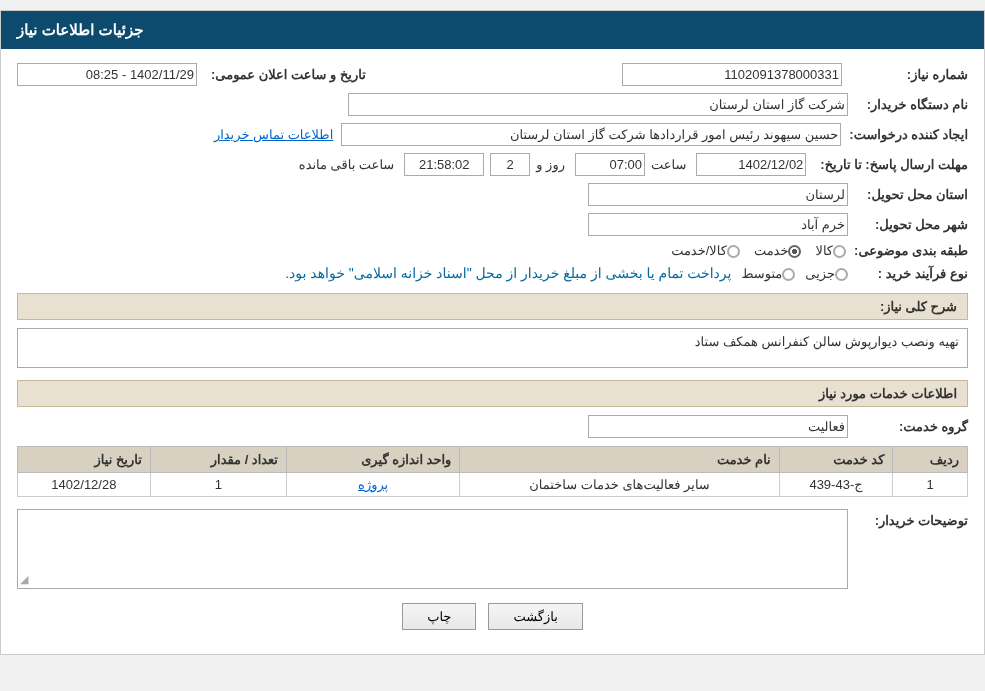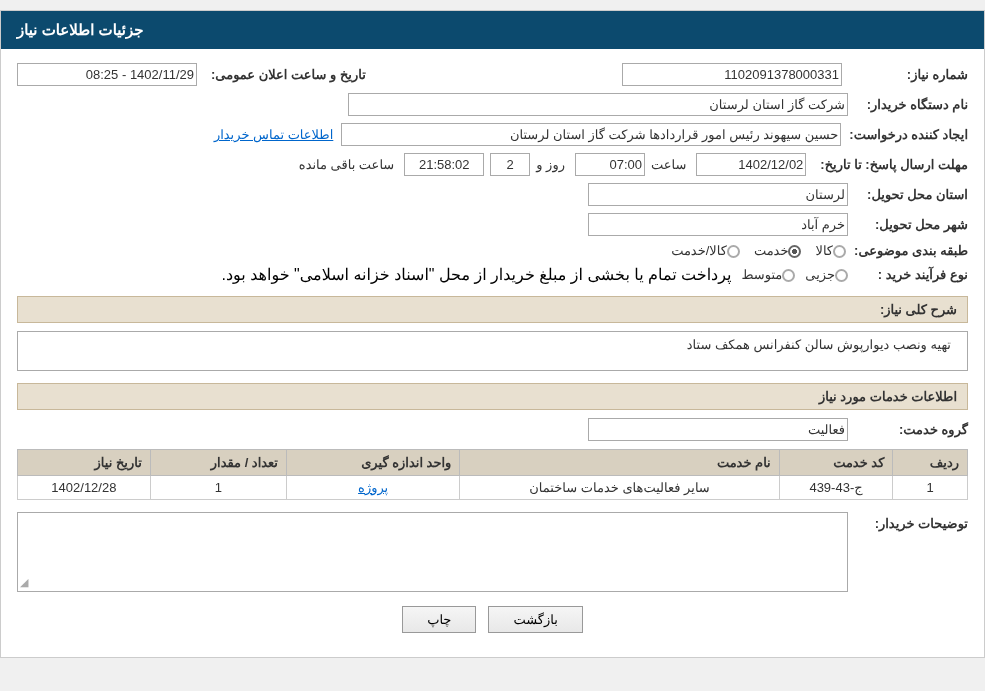--- a/index.html
+++ b/index.html
@@ -86,22 +86,22 @@
       border: 2px solid #aaa;
       background: #fff;
       display: inline-block;
       flex-shrink: 0;
     }
     .radio-circle.selected {
       border-color: #666;
       background: radial-gradient(circle, #555 40%, #fff 40%);
     }
     .process-note {
-      font-size: 16px;
-      color: #000000;
+      font-size: 14px;
+      color: #0369a1;
     }
     .table-section {
       margin-top: 8px;
     }
     table.data-table {
       width: 100%;
       border-collapse: collapse;
       font-size: 13px;
     }
     table.data-table th {
@@ -250,21 +250,21 @@
         <div class="radio-item">
           <span class="radio-circle"></span>
           <span>متوسط</span>
         </div>
         <span class="process-note">پرداخت تمام یا بخشی از مبلغ خریدار از محل "اسناد خزانه اسلامی" خواهد بود.</span>
       </div>
     </div>
 
     <div class="section-title">شرح کلی نیاز:</div>
     <div class="form-row" style="margin-bottom:8px;">
-      <div class="form-value" style="flex:1;min-height:40px;text-align:right;padding:5px 16px;">تهیه ونصب دیوارپوش سالن کنفرانس همکف ستاد</div>
+      <div class="form-value" style="flex:1;min-height:40px;text-align:right;padding:5px 8px;">تهیه ونصب دیوارپوش سالن کنفرانس همکف ستاد</div>
     </div>
 
     <div class="section-title">اطلاعات خدمات مورد نیاز</div>
 
     <div class="form-row">
       <span class="form-label">گروه خدمت:</span>
       <span class="form-value form-value-mid">فعالیت</span>
     </div>
 
     <div class="table-section">

